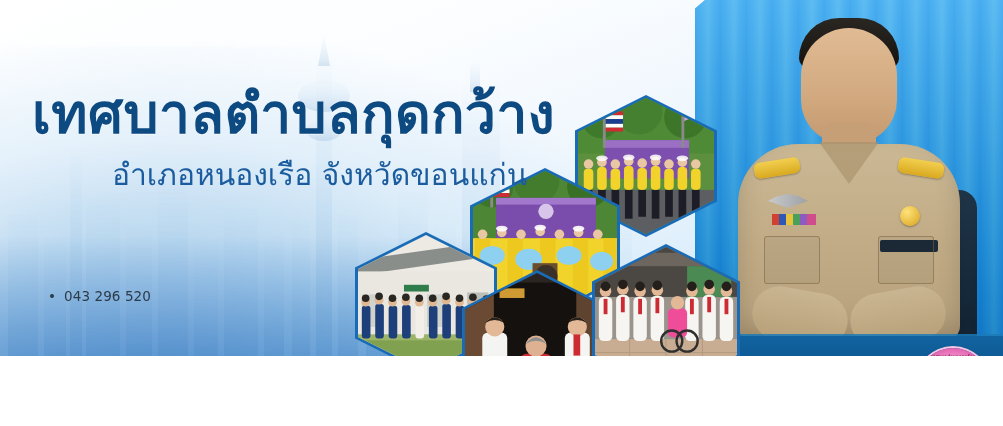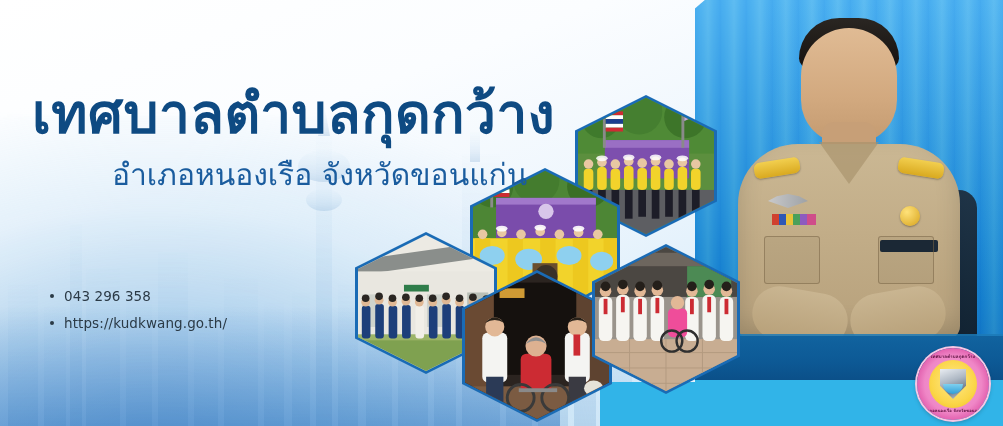--- a/index.html
+++ b/index.html
@@ -1,21 +1,21 @@
 <!DOCTYPE html>
 <html lang="th"><head>
 <meta charset="utf-8">
 <title>Banner</title>
 <style>
   html,body{margin:0;padding:0;background:#ffffff;}
   body{font-family:"DejaVu Sans","Liberation Sans",sans-serif;}
 
   .banner{
     position:relative;
-    width:1003px;height:426px;
+    width:1003px;height:356px;
     overflow:hidden;
     background:#fbfdff;
     text-decoration:underline;
   }
 
   
   .bg-base{
     position:absolute;inset:0;
     background:
       linear-gradient(160deg,#ffffff 0%,#fbfdff 28%,#eef6fd 52%,#dceefb 72%,#cfe6f8 100%);
@@ -609,17 +609,16 @@
           <circle cx="86" cy="58" r="7" fill="#e2b896"></circle>
         </svg>
       </div>
     </div>
   </div>
 
   <div class="title">เทศบาลตำบลกุดกว้าง</div>
   <div class="subtitle">อำเภอหนองเรือ จังหวัดขอนแก่น</div>
 
   <ul class="contact">
-    <li>043 296 358</li>
-    <li>https://kudkwang.go.th/</li>
+    <li>043 296 520</li>
   </ul>
 
 </div>
 
 </body></html>

